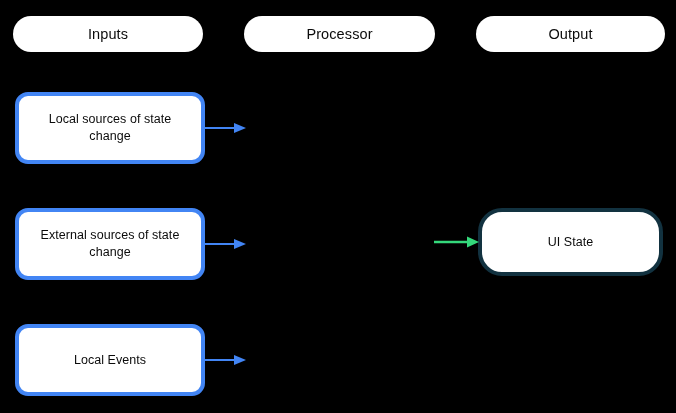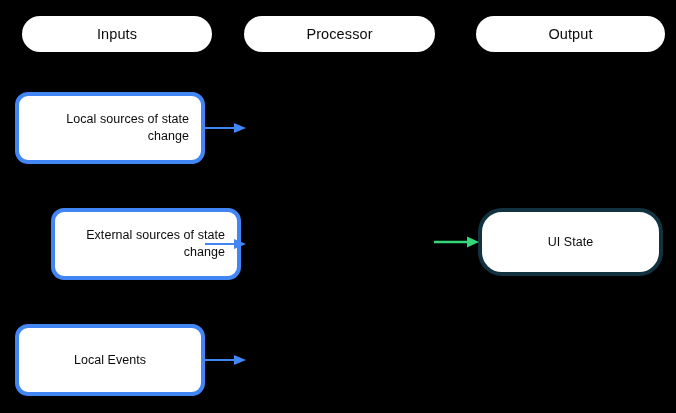--- a/index.html
+++ b/index.html
@@ -75,54 +75,53 @@
     top: 208px;
     width: 185px;
     height: 68px;
     border: 4px solid #123240;
     border-radius: 24px;
   }
 
   .node-label {
     display: block;
     white-space: pre-line;
-    text-align: right;
   }
 
   
   .arrow {
     position: absolute;
     height: 14px;
     display: block;
   }
 
   .arrow svg { display: block; overflow: visible; }
 </style>
 </head>
 <body>
 
 <div id="canvas">
 
-  <div class="pill" style="left:22px;  top:16px; width:190px;">
+  <div class="pill" style="left:13px;  top:16px; width:190px;">
     <span>Inputs</span>
   </div>
 
   <div class="pill" style="left:476px; top:16px; width:189px;">
     <span>Output</span>
   </div>
 
   <div class="pill" style="left:244px; top:16px; width:191px;">
     <span>Processor</span>
   </div>
 
   <div class="node node-input" style="top:92px;">
     <span class="node-label">Local sources of state change</span>
   </div>
 
-  <div class="node node-input" style="top:208px;margin-left:36px;">
+  <div class="node node-input" style="top:208px;">
     <span class="node-label">External sources of state change</span>
   </div>
 
   <div class="node node-input" style="top:324px;">
     <span class="node-label">Local Events</span>
   </div>
 
 
   <div class="node node-output">
     <span class="node-label">UI State</span>

